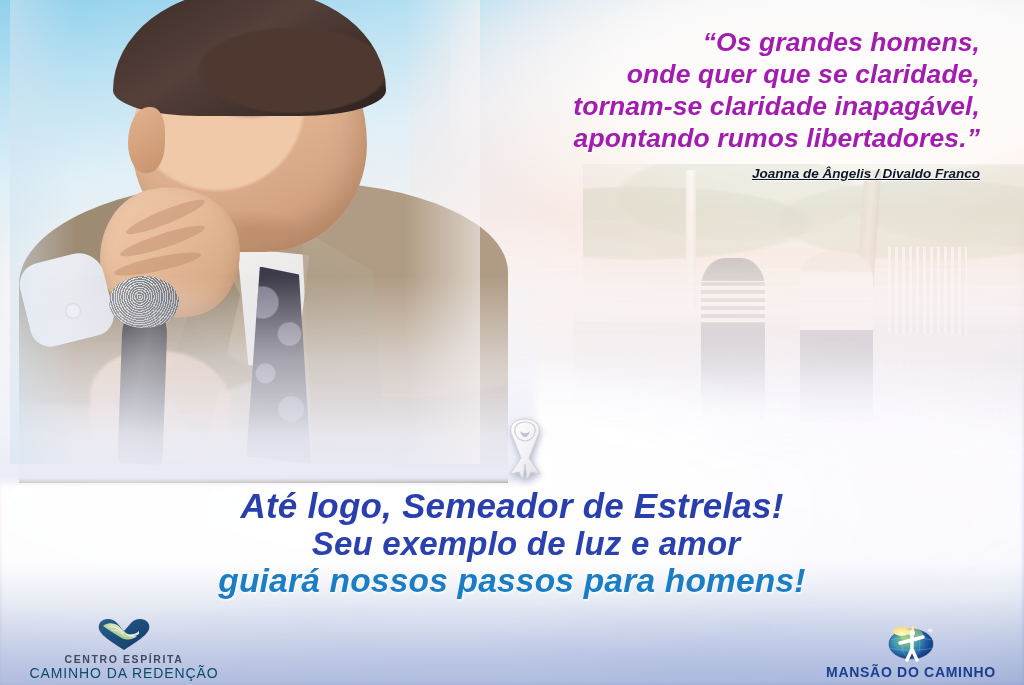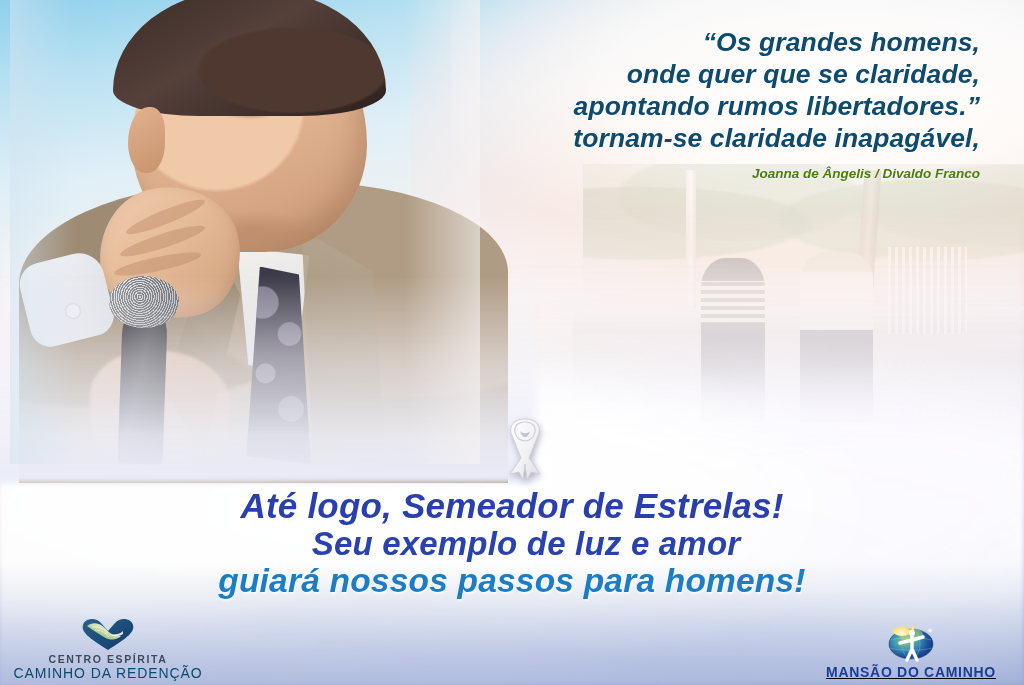--- a/index.html
+++ b/index.html
@@ -300,31 +300,32 @@
   .quote{
     position:absolute; right:44px; top:26px; width:560px;
     text-align:right;
   }
   .quote-line{
     font-size:26.5px;
     font-weight:bold;
     font-style:italic;
     letter-spacing:.1px;
     line-height:32px;
-    color:#0c4a6e;
+    color:#a21caf;
     white-space:nowrap;
     text-shadow:0 1px 1px rgba(255,255,255,.65);
   }
   .quote-attrib{
     margin-top:12px;
     font-size:13.5px;
     font-weight:bold;
     font-style:italic;
-    color:#4d7c0f;
+    color:#0f172a;
     text-shadow:0 1px 1px rgba(255,255,255,.6);
+    text-decoration:underline;
   }
 
   
   .ribbon{
     position:absolute; left:497px; top:412px;
     width:56px; height:72px;
     filter:drop-shadow(1px 3px 3px rgba(110,110,140,.45));
   }
 
   
@@ -336,24 +337,24 @@
     font-weight:bold; font-style:italic;
     letter-spacing:.2px;
     text-shadow:1px 2px 2px rgba(255,255,255,.7);
   }
   .hl1{ font-size:35px; line-height:39px; color:#2a3fae;font-style:italic; }
   .hl2{ font-size:33px; line-height:37px; color:#2a41b0;padding-left:28px; }
   .hl3{ font-size:33.5px; line-height:38px; color:#1b7dc4; }
 
   
   .logo-left{
-    position:absolute; left:8px; bottom:4px; width:200px; text-align:center;
+    position:absolute; left:24px; bottom:4px; width:200px; text-align:center;
   }
   .logo-right{
-    position:absolute; right:8px; bottom:4px; width:210px; text-align:center;text-decoration:underline;
+    position:absolute; right:8px; bottom:4px; width:210px; text-align:center;
   }
   .logo-mark{ display:block; margin:0 auto 2px; }
   .logo-l1{
     font-size:10.5px; font-weight:bold; letter-spacing:1.6px;
     color:#3f4a5e; line-height:12px;
   }
   .logo-l2{
     font-size:14px; font-weight:normal; letter-spacing:.9px;
     color:#0c4a6e; line-height:16px;
   }
@@ -417,22 +418,22 @@
     <div class="p-mic-body"></div>
     <div class="p-mic-head"></div>
 
     <div class="p-fade"></div>
     <div class="p-edge-fade"></div>
   </div>
 
   <div class="quote">
     <div class="quote-line">“Os grandes homens,</div>
     <div class="quote-line">onde quer que se claridade,</div>
+    <div class="quote-line">tornam-se claridade inapagável,</div>
     <div class="quote-line">apontando rumos libertadores.”</div>
-    <div class="quote-line">tornam-se claridade inapagável,</div>
     <div class="quote-attrib">Joanna de Ângelis / Divaldo Franco</div>
   </div>
 
   <svg class="ribbon" viewBox="0 0 56 72">
     <defs>
       <linearGradient id="ribGrad" x1="0" y1="0" x2="1" y2="1">
         <stop offset="0%" stop-color="#ffffff"></stop>
         <stop offset="55%" stop-color="#f2f2f5"></stop>
         <stop offset="100%" stop-color="#dcdce4"></stop>
       </linearGradient>

